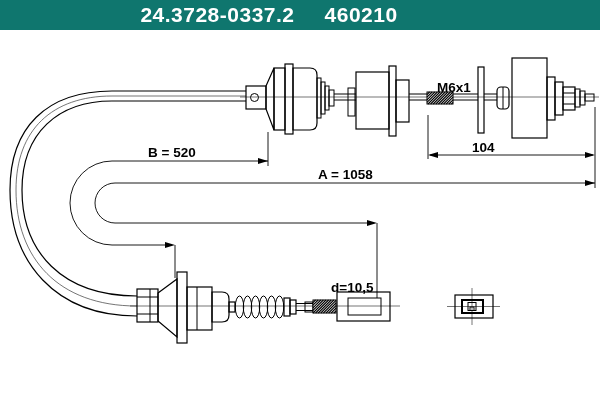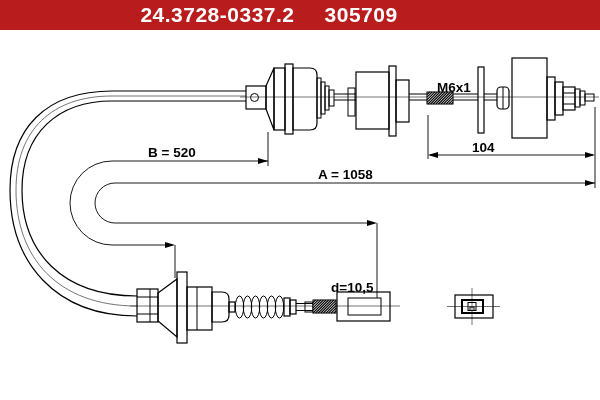--- a/index.html
+++ b/index.html
@@ -16,23 +16,23 @@
   .partthin{stroke:#000;stroke-width:1;fill:none;}
   .dim{stroke:#000;stroke-width:0.9;fill:none;}
   .cline{stroke:#3a3a3a;stroke-width:0.7;fill:none;}
   .arrow{fill:#000;stroke:none;}
   .hatchrect{stroke:#000;stroke-width:1;fill:#fff;}
   .dimtext{font-family:"Liberation Sans",sans-serif;font-weight:bold;font-size:13.5px;fill:#000;}
 </style>
 </head>
 <body>
 
-<div class="title-bar" id="titlebar" style="background: #b91c1c;">
+<div class="title-bar" id="titlebar" style="background: #0f766e;">
   <span>24.3728-0337.2</span>
-  <span>305709</span>
+  <span>460210</span>
 </div>
 
 <svg width="600" height="370" viewBox="0 30 600 370" xmlns="http://www.w3.org/2000/svg">
 
   <g>
     <path class="cline" d="M240,97 H599"></path>
     <path class="cline" d="M130,306 H400"></path>
     <path class="cline" d="M447,306.5 H500"></path>
     <path class="cline" d="M472,288 V325"></path>
   </g>

